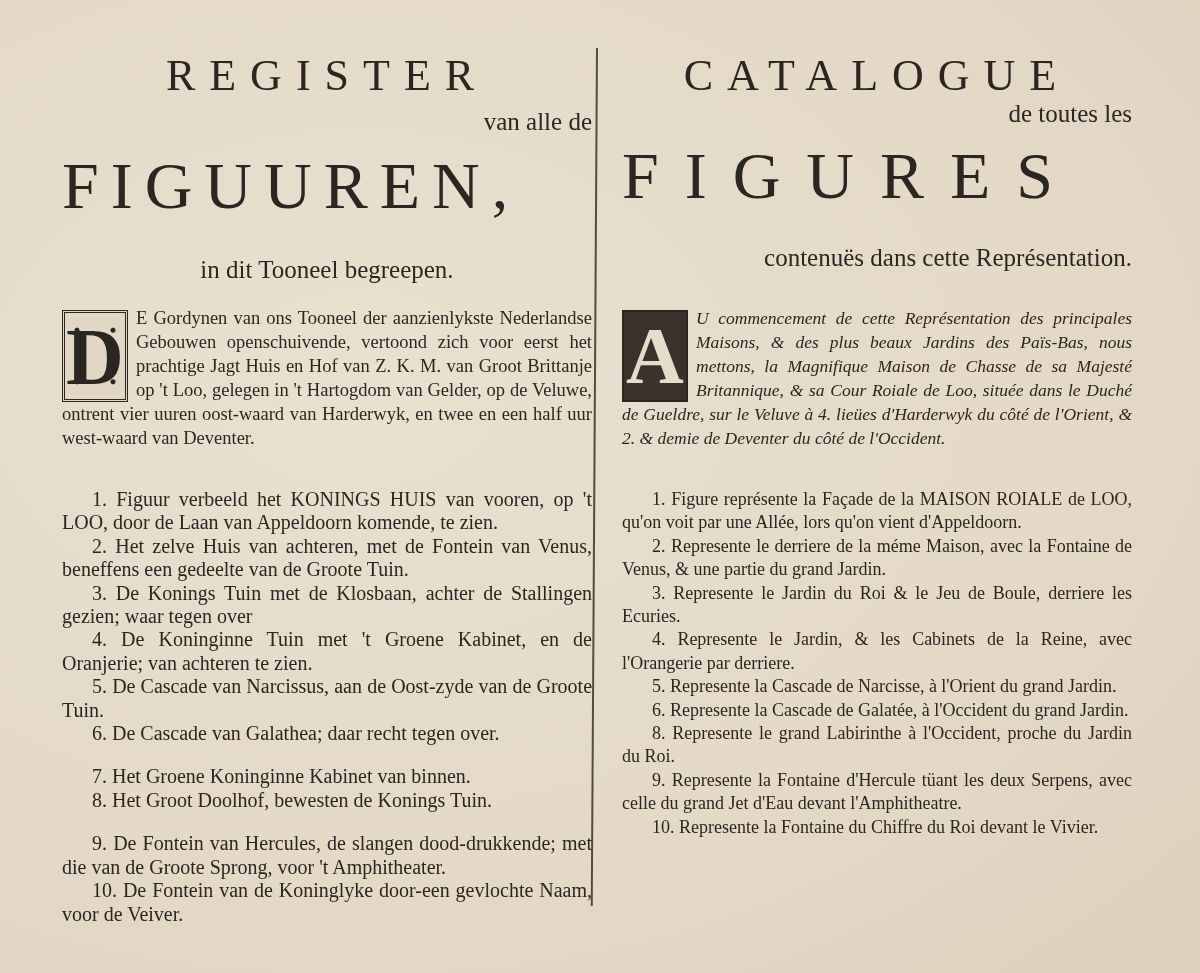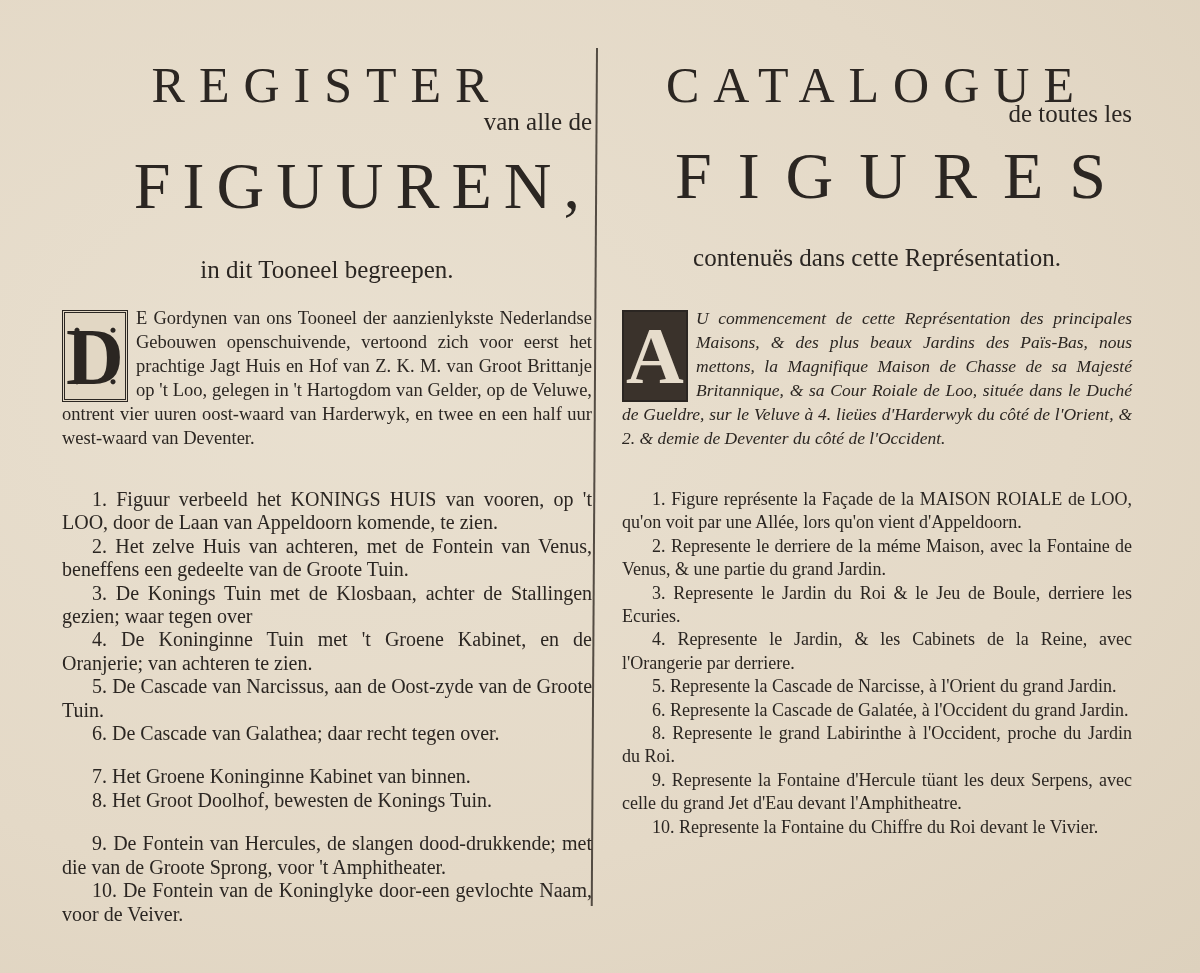--- a/index.html
+++ b/index.html
@@ -12,23 +12,23 @@
     position:relative;
   }
   .col { position:absolute; top:0; }
   .col-left { left:62px; width:530px; }
   .col-right { left:622px; width:510px; }
   .divider {
     position:absolute; left:596px; top:48px; width:2px; height:858px;
     background:#3a332c; transform:rotate(0.35deg); transform-origin:top;
     opacity:0.85;
   }
-  .h-title { text-align:center; font-size:50px; letter-spacing:14px; font-weight:normal; margin:16px; position:absolute; left:0; right:0; }
+  .h-title { text-align:center; font-size:44px; letter-spacing:14px; font-weight:normal; margin:10px; position:absolute; left:0; right:0; }
   .h-sub { text-align:right; font-size:25px; position:absolute; left:0; right:0; }
-  .h-big { text-align:right; font-size:66px; letter-spacing:12px; position:absolute; left:0; right:0; }
+  .h-big { text-align:left; font-size:66px; letter-spacing:12px; position:absolute; left:0; right:0; }
   .h-desc { text-align:center; font-size:25px; position:absolute; left:0; right:0; }
   .intro { position:absolute; left:0; right:0; font-size:18.5px; line-height:24px; text-align:justify; }
   .dropcap {
     float:left; width:66px; height:92px; margin:4px 8px 0 0;
     border:3px double #2b2622; box-sizing:border-box;
     background:
       radial-gradient(circle at 20% 20%, #2b2622 2px, transparent 3px),
       radial-gradient(circle at 80% 80%, #2b2622 2px, transparent 3px),
       radial-gradient(circle at 80% 20%, #2b2622 2px, transparent 3px),
       radial-gradient(circle at 20% 80%, #2b2622 2px, transparent 3px),
@@ -71,21 +71,21 @@
     <div class="gap"></div>
     <p class="item"><span>9.</span> <span>De Fontein van Hercules, de slangen dood-drukkende; met die van de Groote Sprong, voor 't Amphitheater.</span></p>
     <p class="item"><span>10.</span> <span>De Fontein van de Koninglyke door-een gevlochte Naam, voor de Veiver.</span></p>
   </div>
 </div>
 
 <div class="col col-right">
   <h1 class="h-title" style="top:40px;">CATALOGUE</h1>
   <div class="h-sub" style="top:100px;">de toutes les</div>
   <div class="h-big" style="top:138px; letter-spacing:26px;">FIGURES</div>
-  <div class="h-desc" style="top:244px;">contenuës dans cette Représentation.</div>
+  <div class="h-desc" style="top:244px;text-align:right;">contenuës dans cette Représentation.</div>
 
   <div class="intro it" style="top:306px; font-size:17.5px;">
     <span class="dropcap dark" style="font-style:normal;">A</span>
     <span>U commencement de cette Représentation des principales Maisons, &amp; des plus beaux Jardins des Païs-Bas, nous mettons, la Magnifique Maison de Chasse de sa Majesté Britannique, &amp; sa Cour Roiale de Loo, située dans le Duché de Gueldre, sur le Veluve à 4. lieües d'Harderwyk du côté de l'Orient, &amp; 2. &amp; demie de Deventer du côté de l'Occident.</span>
   </div>
 
   <div class="items" style="top:488px; font-size:18px;">
     <p class="item"><span>1.</span> <span>Figure représente la Façade de la MAISON ROIALE de LOO, qu'on voit par une Allée, lors qu'on vient d'Appeldoorn.</span></p>
     <p class="item"><span>2.</span> <span>Represente le derriere de la méme Maison, avec la Fontaine de Venus, &amp; une partie du grand Jardin.</span></p>
     <p class="item"><span>3.</span> <span>Represente le Jardin du Roi &amp; le Jeu de Boule, derriere les Ecuries.</span></p>

